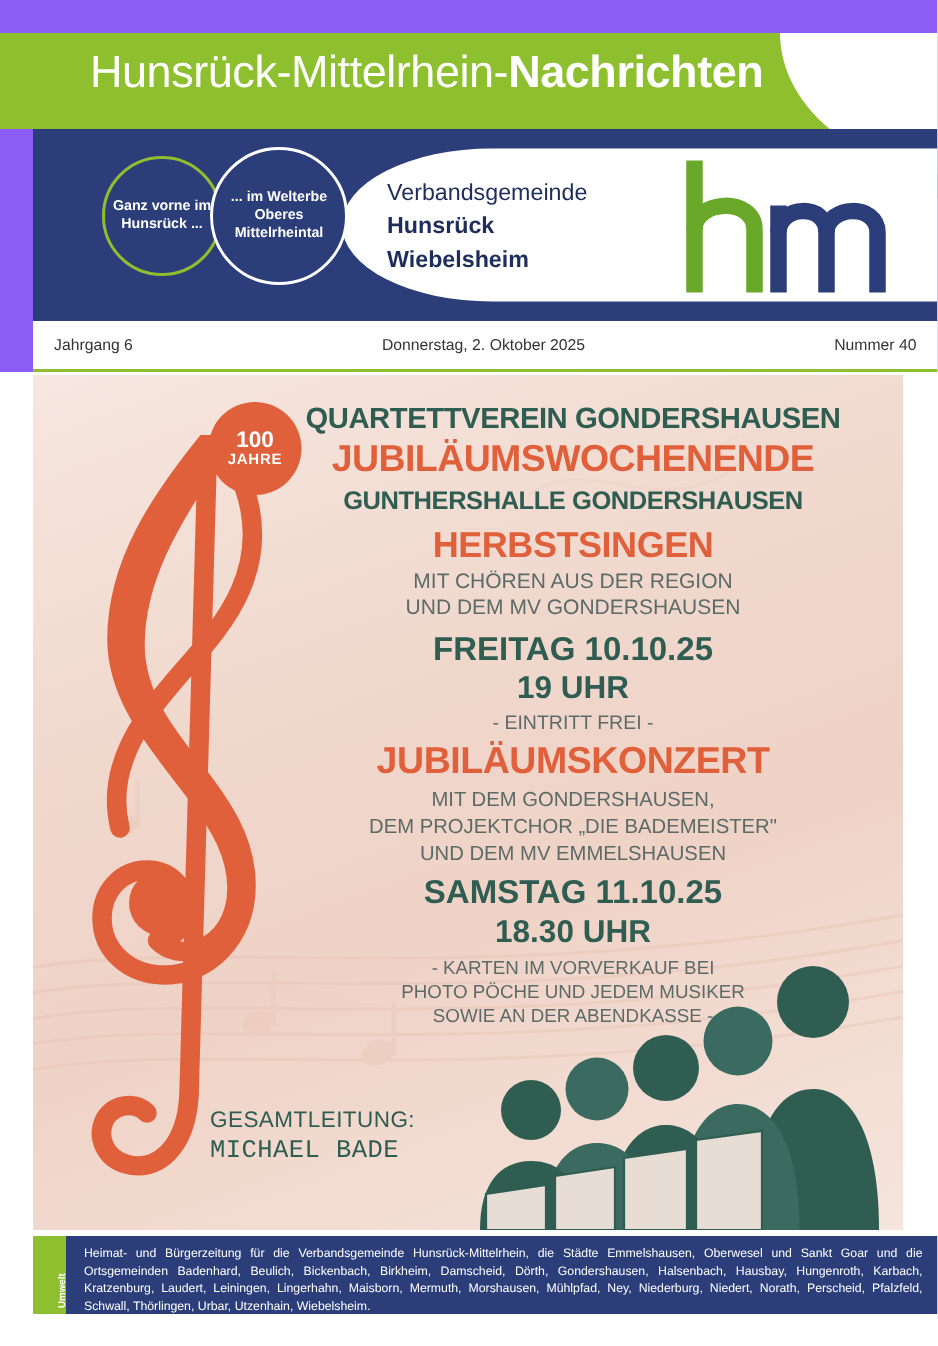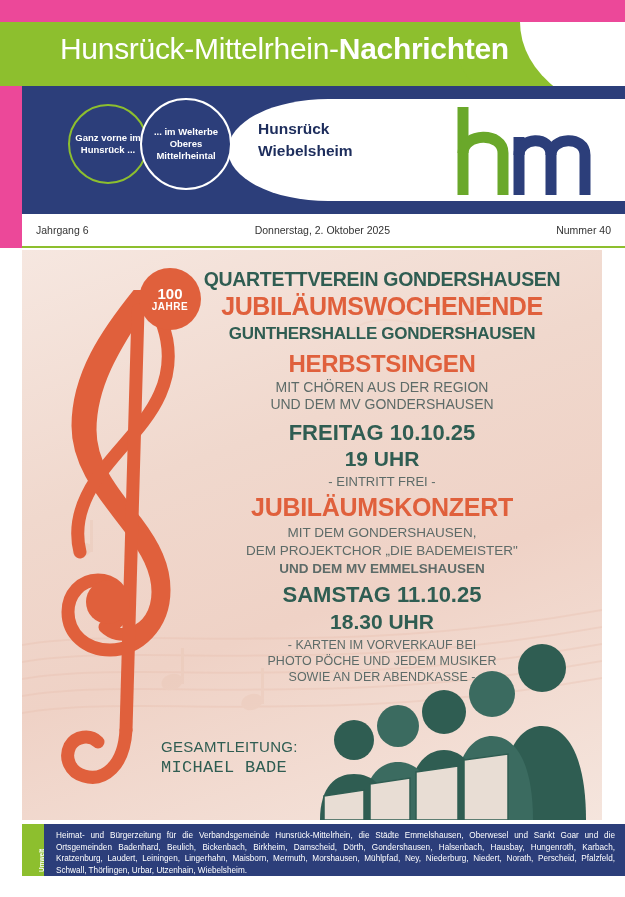--- a/index.html
+++ b/index.html
@@ -9,21 +9,21 @@
     font-family: "Liberation Sans", sans-serif;
     overflow: hidden;
     position: relative;
   }
 
   
   .masthead {
     position: relative;
     width: 625px;
     height: 248px;
-    background: #ec4899;
+    background: #8b5cf6;
     overflow: hidden;
   }
   .green-band {
     position: absolute;
     left: 0; top: 22px;
     width: 625px; height: 64px;
     background: #8dbf2e;
   }
   .green-band-swoop {
     position: absolute;
@@ -167,34 +167,33 @@
   .l-head3 { top: 74px; font-size: 17px; font-weight: 700; color: #2f5d52; letter-spacing: -0.3px; }
   .l-h4 { top: 100px; font-size: 24px; font-weight: 700; color: #e0603c; letter-spacing: -0.3px; }
   .l-s1 { top: 129px; font-size: 14px; font-weight: 400; color: #5d6b68; }
   .l-s2 { top: 146px; font-size: 14px; font-weight: 400; color: #5d6b68; }
   .l-d1 { top: 170px; font-size: 22px; font-weight: 700; color: #2f5d52; }
   .l-d2 { top: 197px; font-size: 21px; font-weight: 700; color: #2f5d52; }
   .l-d3 { top: 224px; font-size: 13px; font-weight: 400; color: #5d6b68; }
   .l-h5 { top: 243px; font-size: 25px; font-weight: 700; color: #e0603c; letter-spacing: -0.3px; }
   .l-s3 { top: 275px; font-size: 13.5px; font-weight: 400; color: #5d6b68; }
   .l-s4 { top: 293px; font-size: 13.5px; font-weight: 400; color: #5d6b68; }
-  .l-s5 { top: 311px; font-size: 13.5px; font-weight: 700; color: #5d6b68; }
+  .l-s5 { top: 311px; font-size: 13.5px; font-weight: 400; color: #5d6b68; }
   .l-d4 { top: 332px; font-size: 22px; font-weight: 700; color: #2f5d52; }
   .l-d5 { top: 360px; font-size: 21px; font-weight: 700; color: #2f5d52; }
   .l-s6 { top: 388px; font-size: 12.5px; font-weight: 400; color: #5d6b68; }
   .l-s7 { top: 404px; font-size: 12.5px; font-weight: 400; color: #5d6b68; }
   .l-s8 { top: 420px; font-size: 12.5px; font-weight: 400; color: #5d6b68; }
 
   .leitung {
     position: absolute;
     left: 118px; top: 488px;
     width: 230px;
     text-align: left;
     color: #2f5d52;
-    margin-left: 21px;
   }
   .leitung .a { font-size: 15px; font-weight: 400; letter-spacing: 0.3px; }
   .leitung .b { font-size: 17px; font-weight: 400; margin-top: 3px; letter-spacing: 0.3px; font-family: Liberation Mono, monospace; }
 
   .singers { position: absolute; right: 0; bottom: 0; width: 300px; height: 200px; }
 
   
   .footer {
     position: absolute;
     left: 22px; top: 824px;
@@ -247,20 +246,21 @@
   <div class="white-oval"></div>
 
   <div class="circle circle-1">
     <span>Ganz vorne im Hunsrück ...</span>
   </div>
   <div class="circle circle-2">
     <span>... im Welterbe Oberes Mittelrheintal</span>
   </div>
 
   <div class="vg-text">
+    <div class="l1">Verbandsgemeinde</div>
     <div class="l2">Hunsrück</div>
     <div class="l3">Wiebelsheim</div>
   </div>
 
   <div class="hm-logo">
     <svg width="140" height="96" viewBox="0 0 140 96" xmlns="http://www.w3.org/2000/svg">
       <path d="M8 4 L8 92" stroke="#6aa82a" stroke-width="11" fill="none" stroke-linecap="butt"></path>
       <path d="M8 50 C8 30, 48 28, 48 50 L48 92" stroke="#6aa82a" stroke-width="11" fill="none"></path>
       <path d="M64 34 L64 92" stroke="#2c3e7a" stroke-width="11" fill="none"></path>
       <path d="M64 52 C64 34, 96 32, 96 52 L96 92" stroke="#2c3e7a" stroke-width="11" fill="none"></path>

